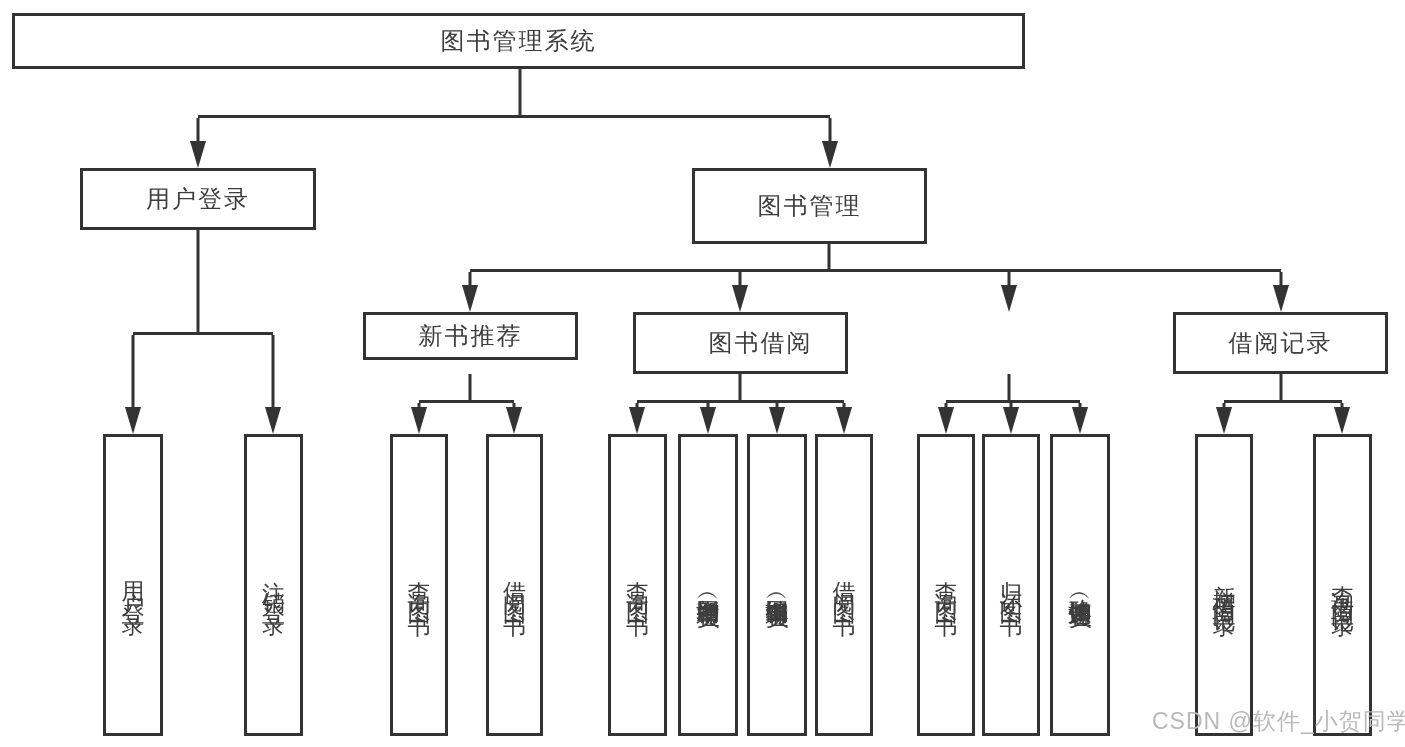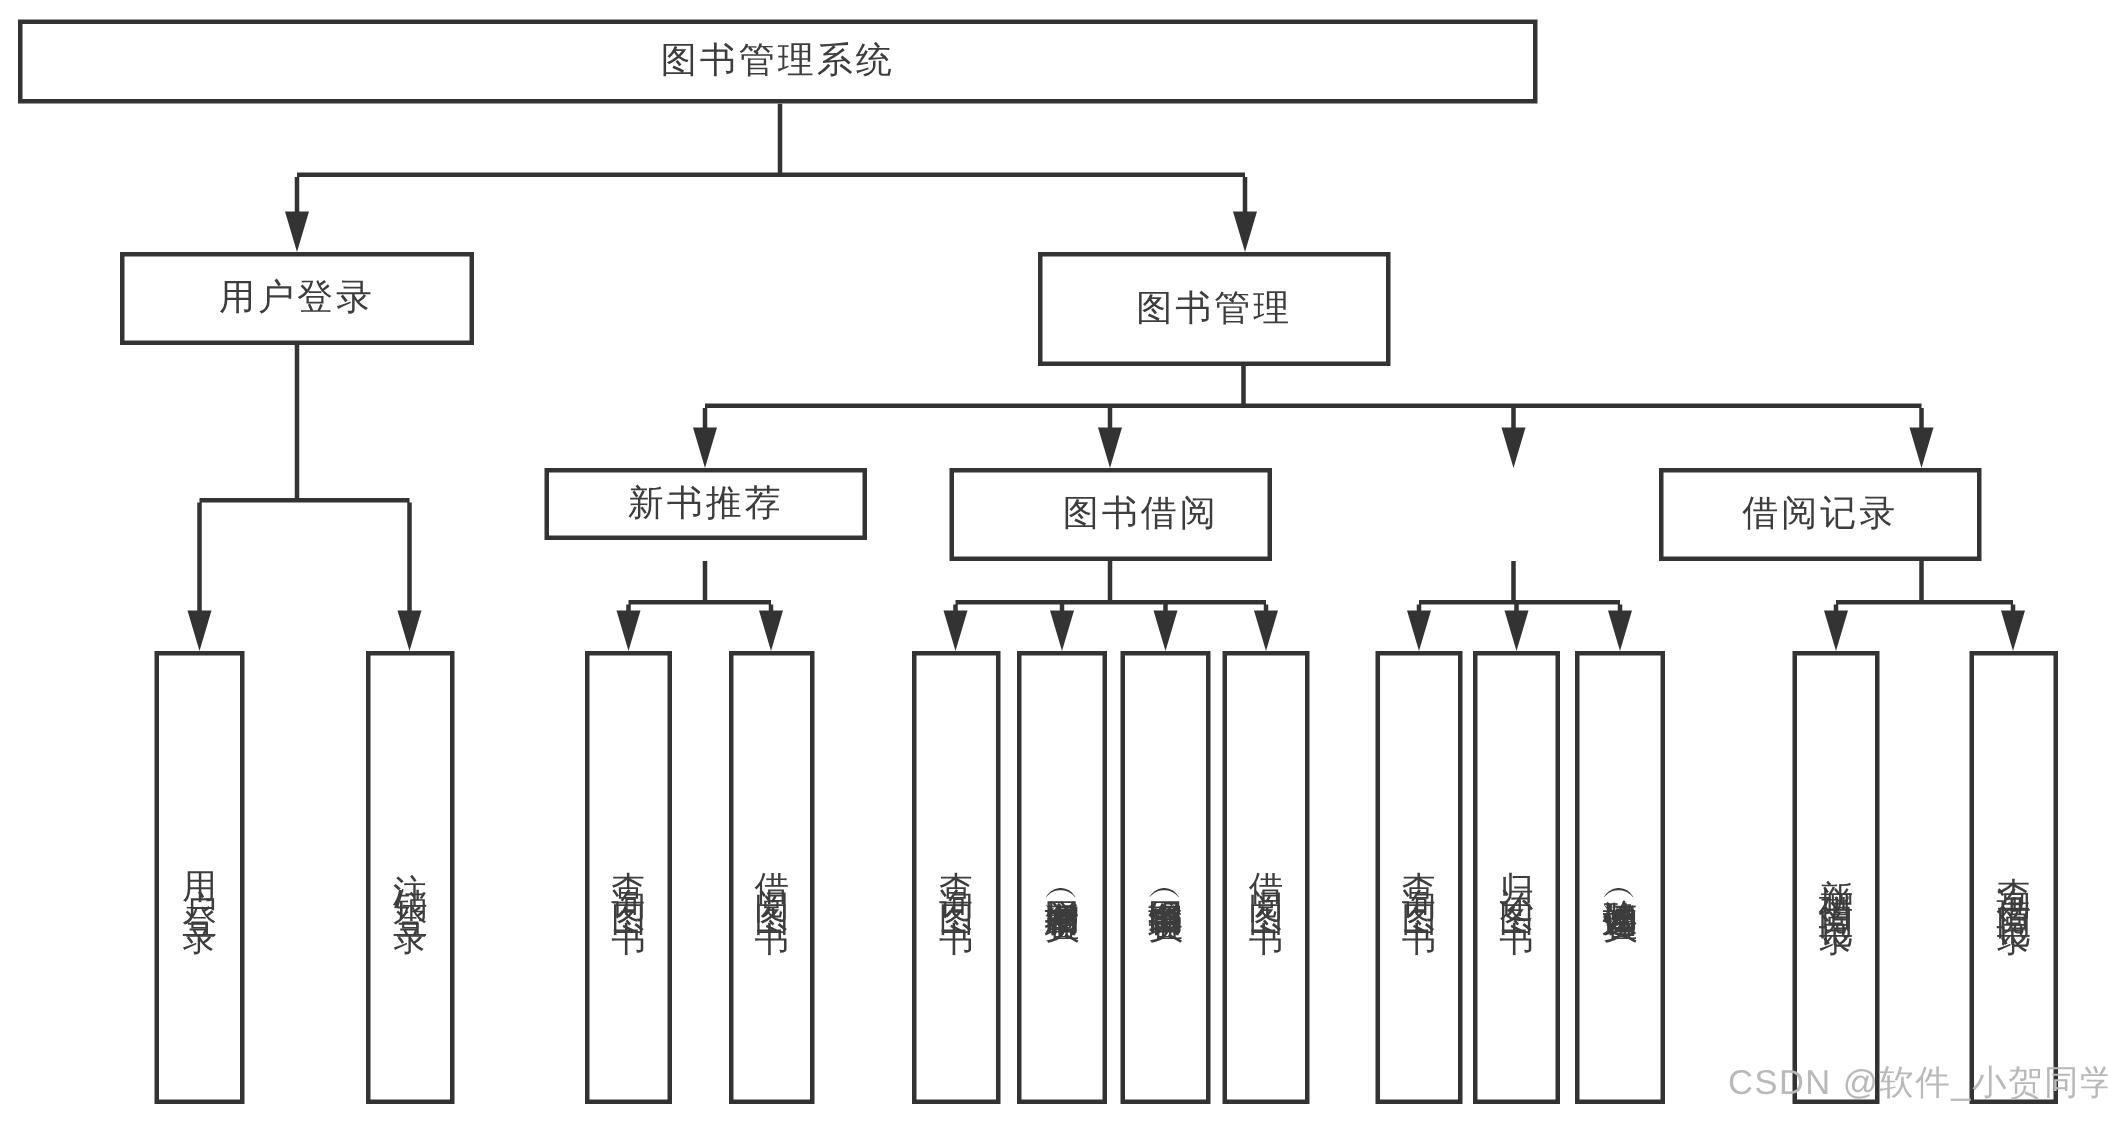--- a/index.html
+++ b/index.html
@@ -55,21 +55,21 @@
   .v9 { letter-spacing: 1px; }
 
   
   .n-root   { left: 12px;  top: 13px;  width: 1013px; height: 56px; }
   .n-login  { left: 80px;  top: 168px; width: 236px;  height: 62px; }
   .n-mgmt   { left: 692px; top: 168px; width: 235px;  height: 76px; }
 
   .n-m0 { left: 363px;  top: 312px; width: 215px; height: 48px; }
   .n-m1 { left: 633px;  top: 312px; width: 215px; height: 62px; padding-left: 40px; }
   .n-m2 { left: 902px;  top: 312px; width: 215px; height: 62px; }
-  .n-m3 { left: 1106px; top: 312px; width: 215px; height: 62px; }
+  .n-m3 { left: 1173px; top: 312px; width: 215px; height: 62px; }
 
   .leaf { top: 434px; height: 302px; width: 58px; }
   .n-l0  { left: 103px;  width: 60px; }
   .n-l1  { left: 244px;  width: 59px; }
   .n-l2  { left: 390px; }
   .n-l3  { left: 486px;  width: 57px; }
   .n-l4  { left: 608px;  width: 59px; }
   .n-l5  { left: 678px;  width: 60px; }
   .n-l6  { left: 747px;  width: 60px; }
   .n-l7  { left: 815px; }

